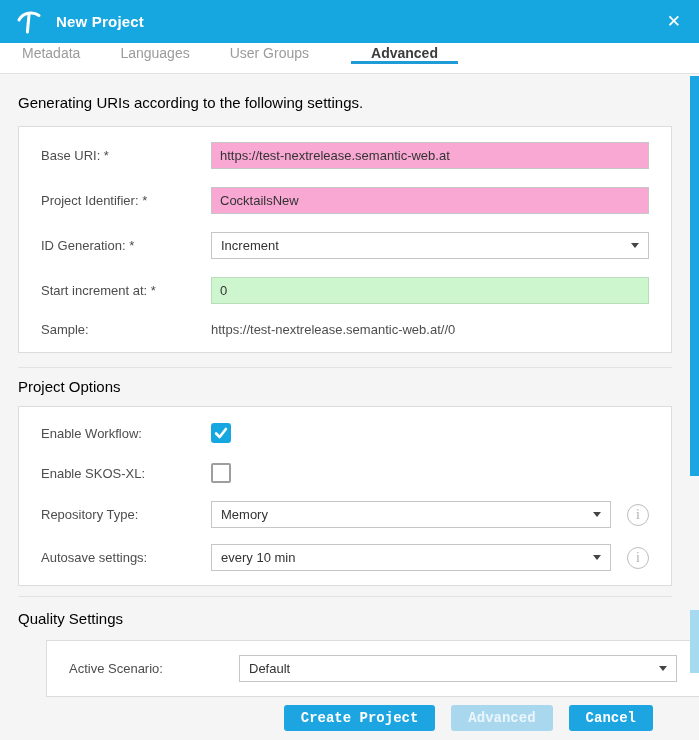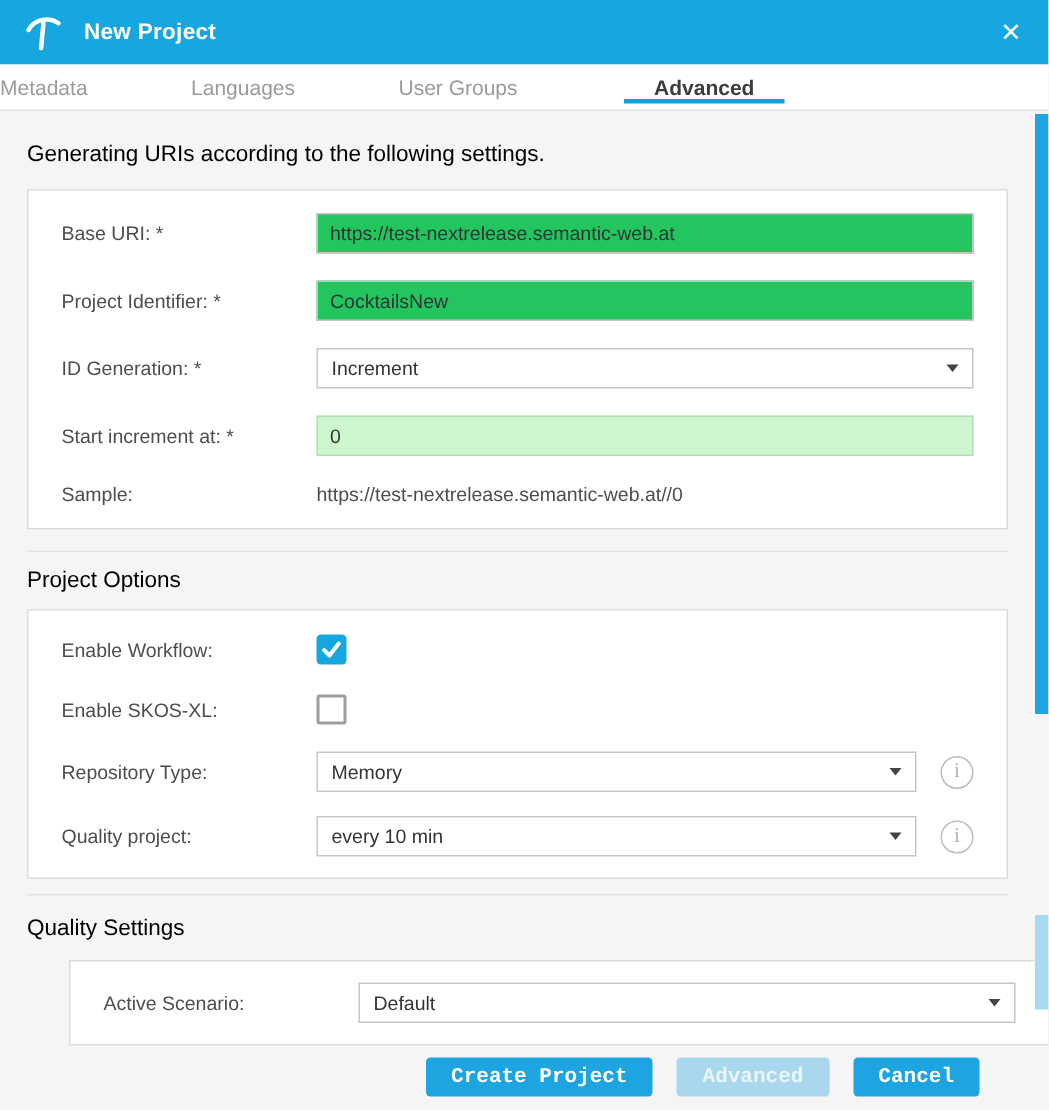--- a/index.html
+++ b/index.html
@@ -12,21 +12,21 @@
   .header {
     height:43px; background:#17a7e0; display:flex; align-items:center;
     padding:0 16px; color:#fff;
   }
   .logo { width:26px; height:26px; margin-right:14px; flex:none; }
   .title { font-size:15px; font-weight:bold; letter-spacing:.2px; }
   .close { margin-left:auto; font-size:17px; line-height:1; cursor:pointer; color:#fff; padding:4px 2px; }
   
   .tabbar {
     height:31px; background:#fff; border-bottom:1px solid #e3e3e3;
-    display:flex; align-items:center; gap:29px;
+    display:flex; align-items:flex-start; padding-left:22px;
   }
   .tab {
     display:flex; align-items:center; color:#9b9b9b; font-size:14px;
     margin-right:40px; cursor:pointer; border-bottom:3px solid transparent;
     padding-top:2px;
   }
   .tab.active {
     color:#3c3c3c; font-weight:bold; border-bottom-color:#1f9cd8;
     padding-left:20px; padding-right:20px; margin-left:2px; margin-right:20px;
   }
@@ -43,21 +43,21 @@
   .box-opts { margin-top:10px; }
   .box-qual { margin-top:12px;margin-left:28px; }
   .divider { border-top:1px solid #e2e2e2; width:100%; }
   .div-1 { margin-top:14px; }
   .div-2 { margin-top:10px; }
   .form-row { display:flex; align-items:center; padding:9px 22px; }
   .row-cb   { padding:10px 22px; }
   .row-sel  { padding:8px 22px; }
   .form-label { width:170px; flex:none; color:#4d4d4d; }
   .text-input {
-    width:440px; height:27px; border:1px solid #c6c6c6; background:#22c55e;
+    width:440px; height:27px; border:1px solid #c6c6c6; background:#f9a8d4;
     font-family:inherit; font-size:13px; color:#333; padding:0 8px; outline:none;
   }
   .text-input.valid { background:#cdf6ce; border-color:#b9dcba; }
   .static-value { color:#4d4d4d; }
   
   .select {
     height:27px; border:1px solid #c6c6c6; background:#fff; display:flex;
     align-items:center; padding:0 9px; color:#333; cursor:pointer; position:relative;
   }
   .sel-wide { width:440px; }
@@ -171,21 +171,21 @@
     </div>
     <div class="form-row row-sel">
       <span class="form-label">Repository Type:</span>
       <div class="select sel-med">
         <span>Memory</span>
         <span class="arrow"></span>
       </div>
       <span class="info">i</span>
     </div>
     <div class="form-row row-sel">
-      <span class="form-label">Quality project:</span>
+      <span class="form-label">Autosave settings:</span>
       <div class="select sel-med">
         <span>every 10 min</span>
         <span class="arrow"></span>
       </div>
       <span class="info">i</span>
     </div>
   </div>
 
   <div class="divider div-2"></div>
 

